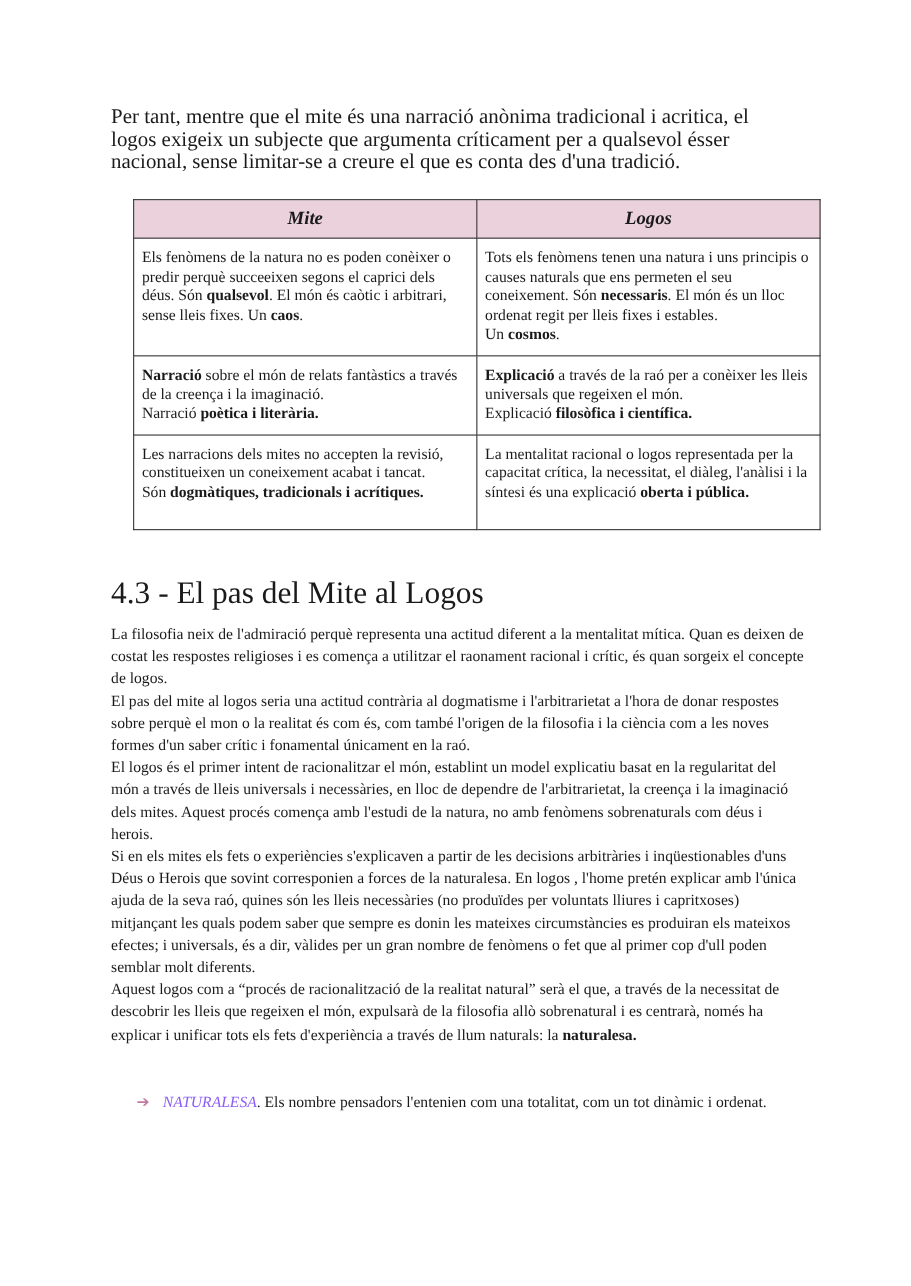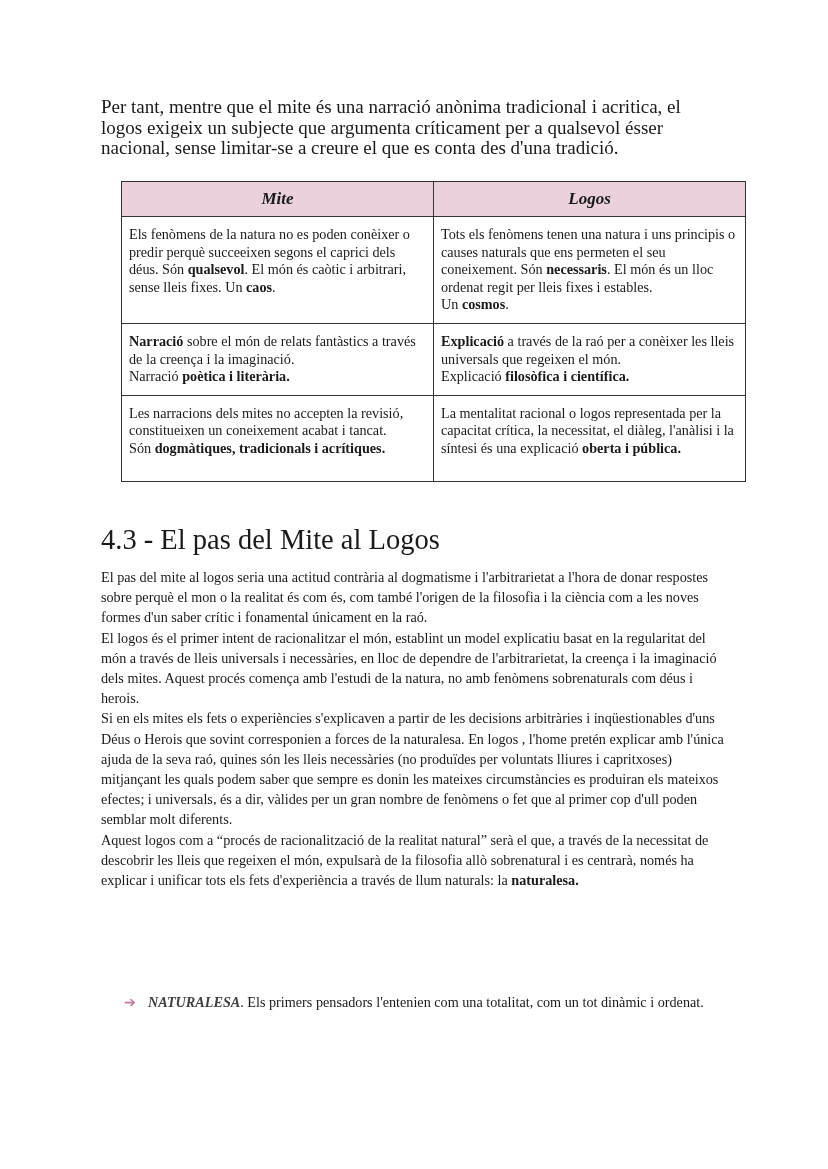--- a/index.html
+++ b/index.html
@@ -66,22 +66,23 @@
     <tr class="r3">
       <td><span>Les narracions dels mites no accepten la revisió, constitueixen un coneixement acabat i tancat.</span><br><span>Són </span><b>dogmàtiques, tradicionals i acrítiques.</b></td>
       <td><span>La mentalitat racional o logos representada per la capacitat crítica, la necessitat, el diàleg, l'anàlisi i la síntesi és una explicació </span><b>oberta i pública.</b></td>
     </tr>
   </tbody>
 </table>
 
 <h2>4.3 - El pas del Mite al Logos</h2>
 
 <div class="body">
+  <p>La filosofia neix de l'admiració perquè representa una actitud diferent a la mentalitat mítica. Quan es deixen de costat les respostes religioses i es comença a utilitzar el raonament racional i crític, és quan sorgeix el concepte de logos.</p>
   <p>El pas del mite al logos seria una actitud contrària al dogmatisme i l'arbitrarietat a l'hora de donar respostes sobre perquè el mon o la realitat és com és, com també l'origen de la filosofia i la ciència com a les noves formes d'un saber crític i fonamental únicament en la raó.</p>
   <p>El logos és el primer intent de racionalitzar el món, establint un model explicatiu basat en la regularitat del món a través de lleis universals i necessàries, en lloc de dependre de l'arbitrarietat, la creença i la imaginació dels mites. Aquest procés comença amb l'estudi de la natura, no amb fenòmens sobrenaturals com déus i herois.</p>
   <p>Si en els mites els fets o experiències s'explicaven a partir de les decisions arbitràries i inqüestionables d'uns Déus o Herois que sovint corresponien a forces de la naturalesa. En logos , l'home pretén explicar amb l'única ajuda de la seva raó, quines són les lleis necessàries (no produïdes per voluntats lliures i capritxoses) mitjançant les quals podem saber que sempre es donin les mateixes circumstàncies es produiran els mateixos efectes; i universals, és a dir, vàlides per un gran nombre de fenòmens o fet que al primer cop d'ull poden semblar molt diferents.</p>
   <p><span>Aquest logos com a “procés de racionalització de la realitat natural” serà el que, a través de la necessitat de descobrir les lleis que regeixen el món, expulsarà de la filosofia allò sobrenatural i es centrarà, només ha explicar i unificar tots els fets d'experiència a través de llum naturals: la </span><b>naturalesa.</b></p>
 </div>
 
 <div class="bullet">
   <span class="arrow">➔</span>
-  <span class="txt"><span class="pink" style="color: #404040; font-weight: bold;">NATURALESA</span><span>. Els primers pensadors l'entenien com una totalitat, com un tot dinàmic i ordenat.</span></span>
+  <span class="txt"><span class="pink" style="color: #8b5cf6;">NATURALESA</span><span>. Els nombre pensadors l'entenien com una totalitat, com un tot dinàmic i ordenat.</span></span>
 </div>
 
 </body></html>

